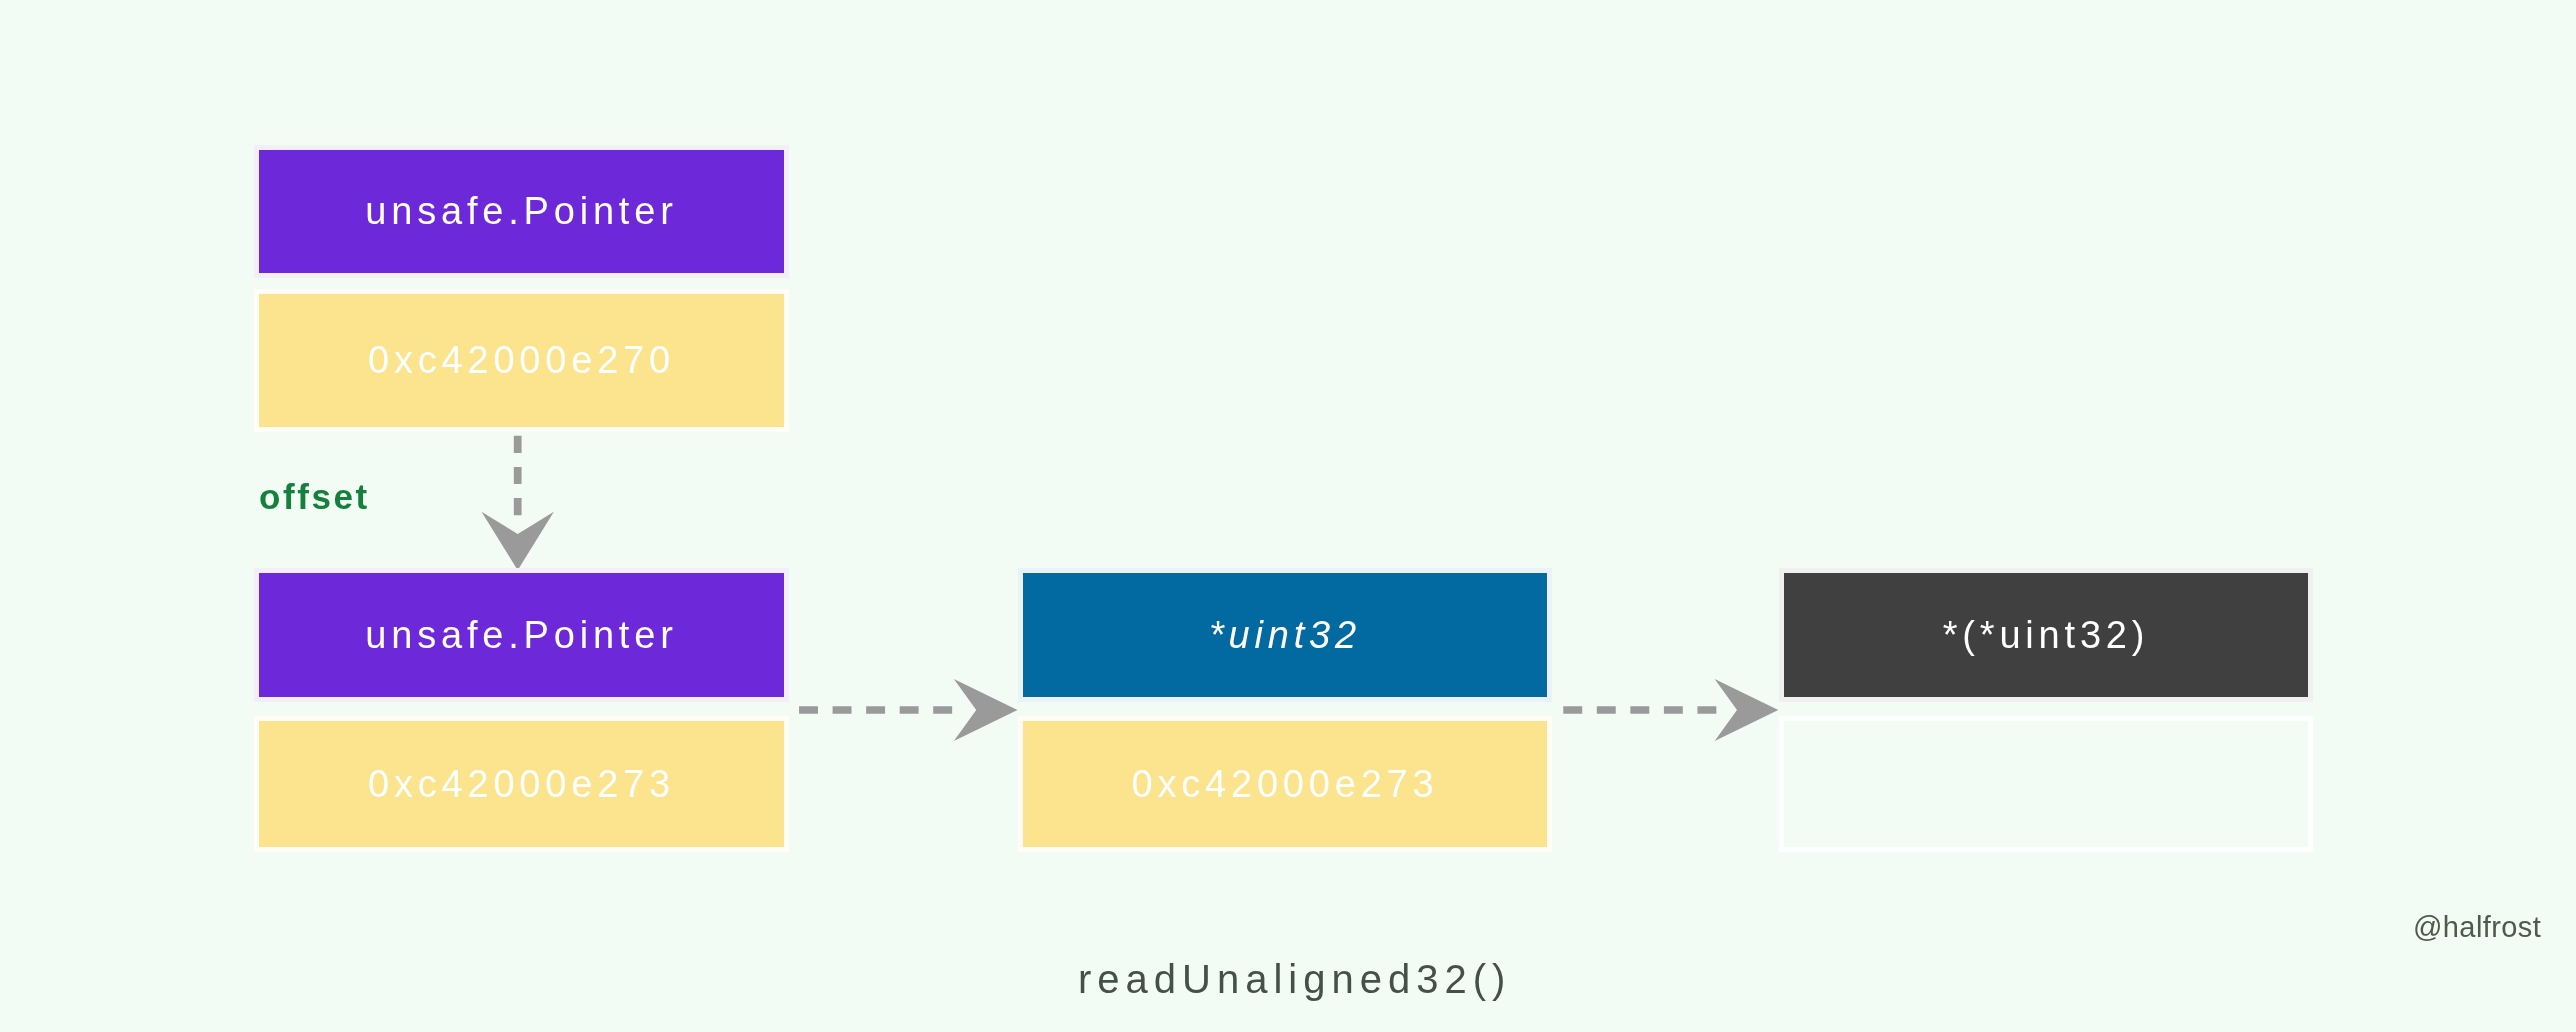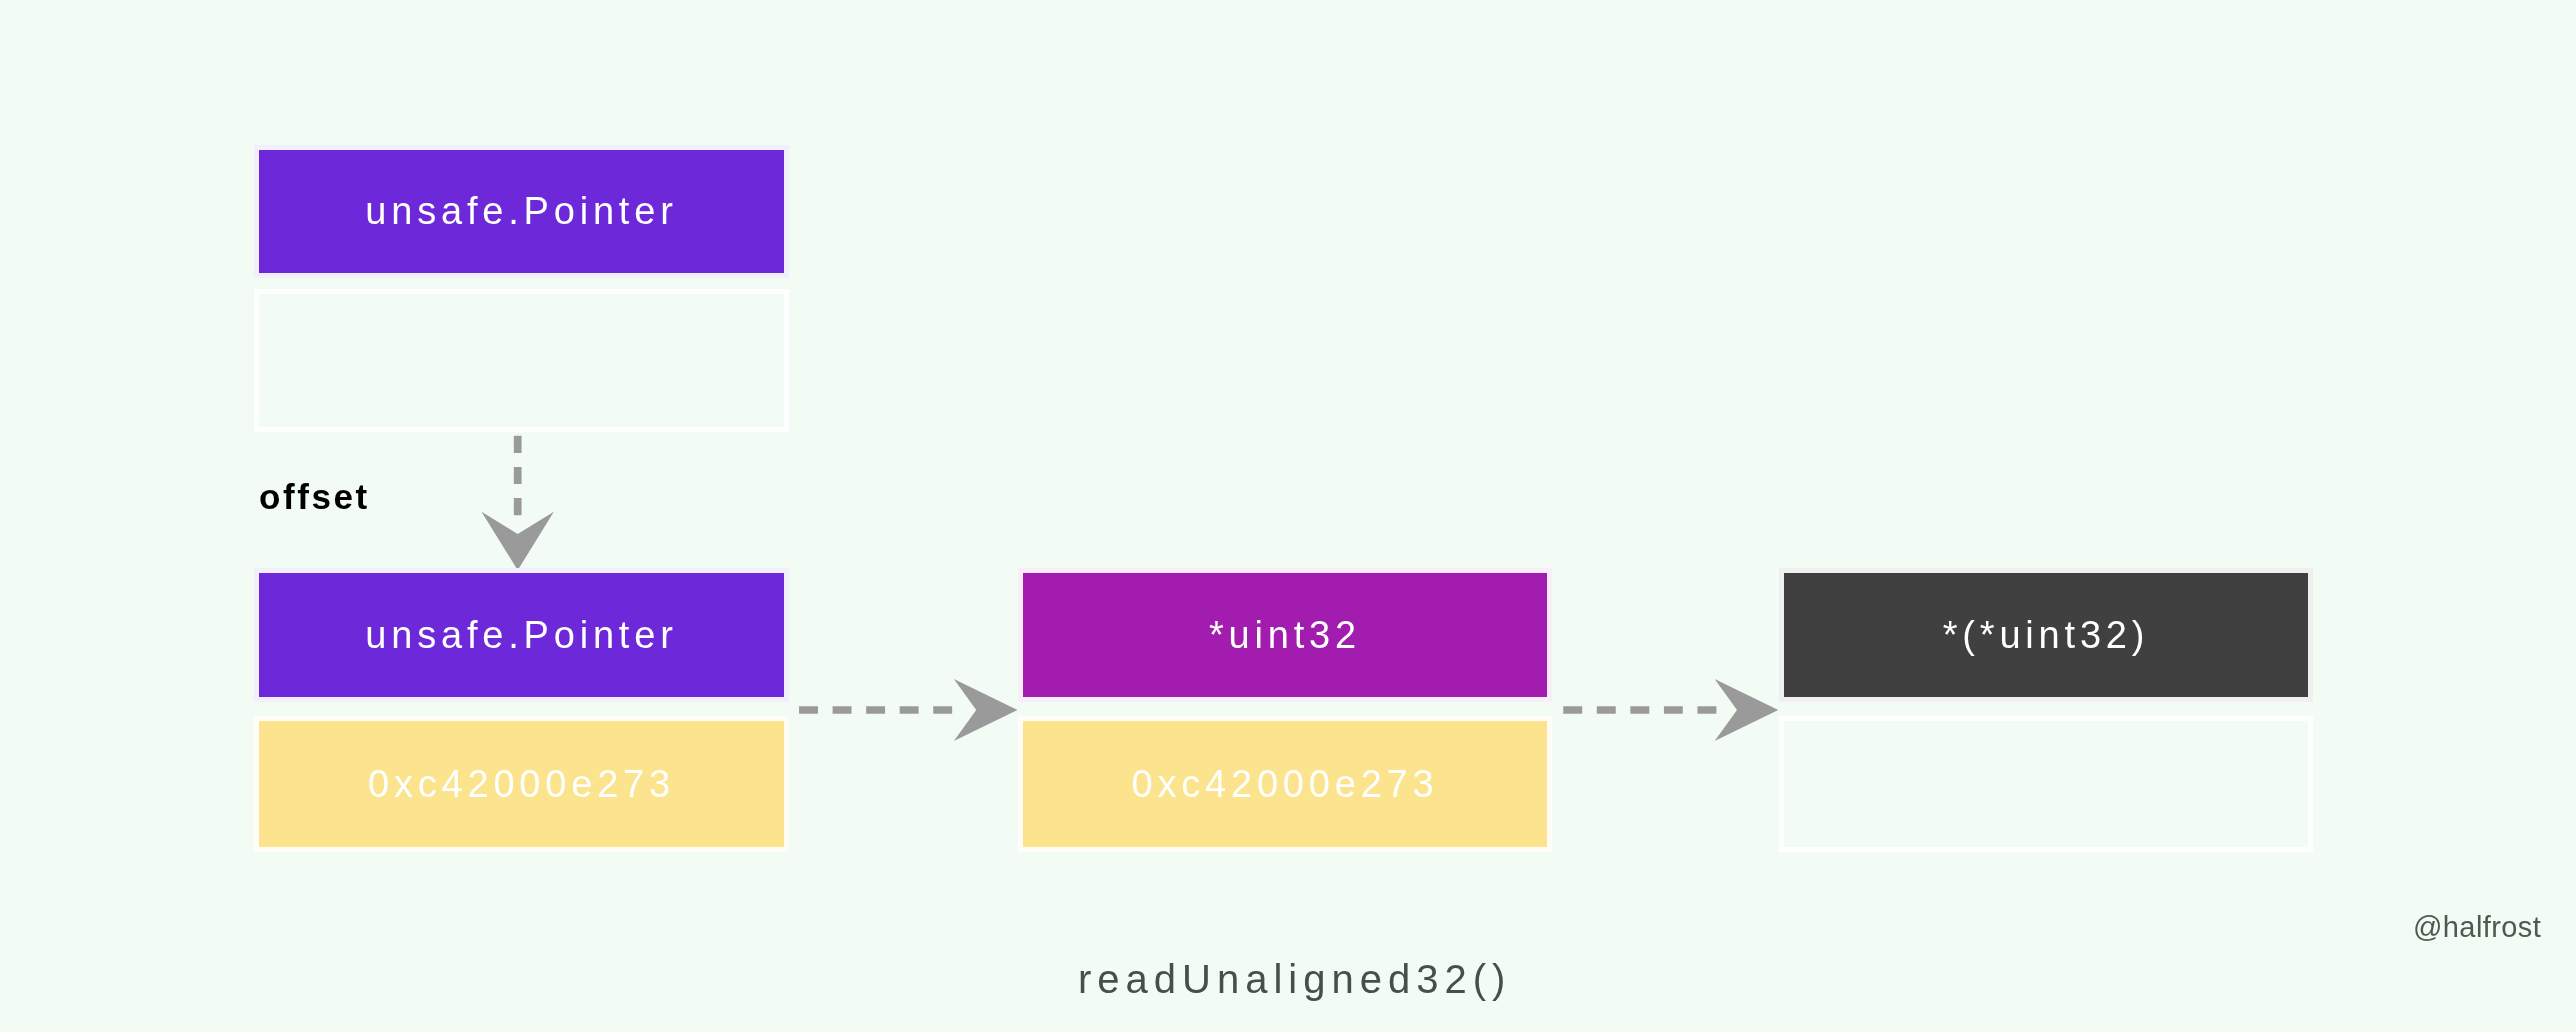--- a/index.html
+++ b/index.html
@@ -42,37 +42,37 @@
     font-weight: 400;
     letter-spacing: 4.8px;
   }
   .cell-val {
     font-size: 38px;
     font-weight: 400;
     letter-spacing: 4.8px;
   }
 
   .fill-teal  { background: #6d28d9; }
-  .fill-pink  { background: #a21caf; }
+  .fill-pink  { background: #0369a1; font-style: italic; }
   .fill-slate { background: #404040; }
   .fill-amber { background: #fbe48d; }
 
   
   .halo {
     position: absolute;
     box-sizing: border-box;
     border: 5.2px solid rgba(255,255,255,0.92);
     pointer-events: none;
   }
 
   
   .free-text {
     position: absolute;
     white-space: nowrap;
-    color: #000000;
+    color: #15803d;
   }
   #offset-label {
     font-size: 35px;
     font-weight: 700;
     letter-spacing: 2.6px;
   }
   #caption {
     font-size: 40px;
     font-weight: 400;
     letter-spacing: 6px;
@@ -94,20 +94,21 @@
 </head>
 <body>
 
 <div id="canvas">
 
   <div class="node" id="node-source-pointer" style="left:254px; top:145px; width:535px; height:287px;">
 
     <div class="cell cell-head fill-teal" style="top:0px; height:133px;">unsafe.Pointer</div>
     <div class="halo" style="left:0; top:0; width:535px; height:133px;"></div>
 
+    <div class="cell cell-val fill-amber" style="top:144px; height:143px;">0xc42000e270</div>
     <div class="halo" style="left:0; top:144px; width:535px; height:143px;"></div>
   </div>
 
   <div class="free-text" id="offset-label" style="left:259px; top:477px;">offset</div>
 
   <svg class="arrow" id="offset-arrow" style="left:466px; top:432px;" width="112" height="143" viewBox="0 0 130 165">
     <line x1="60" y1="4" x2="60" y2="112" stroke="#9a9a9a" stroke-width="9" stroke-dasharray="20 16" stroke-linecap="butt"></line>
     <path d="M 18 92 L 60 160 L 102 92 L 60 118 Z" fill="#9a9a9a"></path>
   </svg>
 

